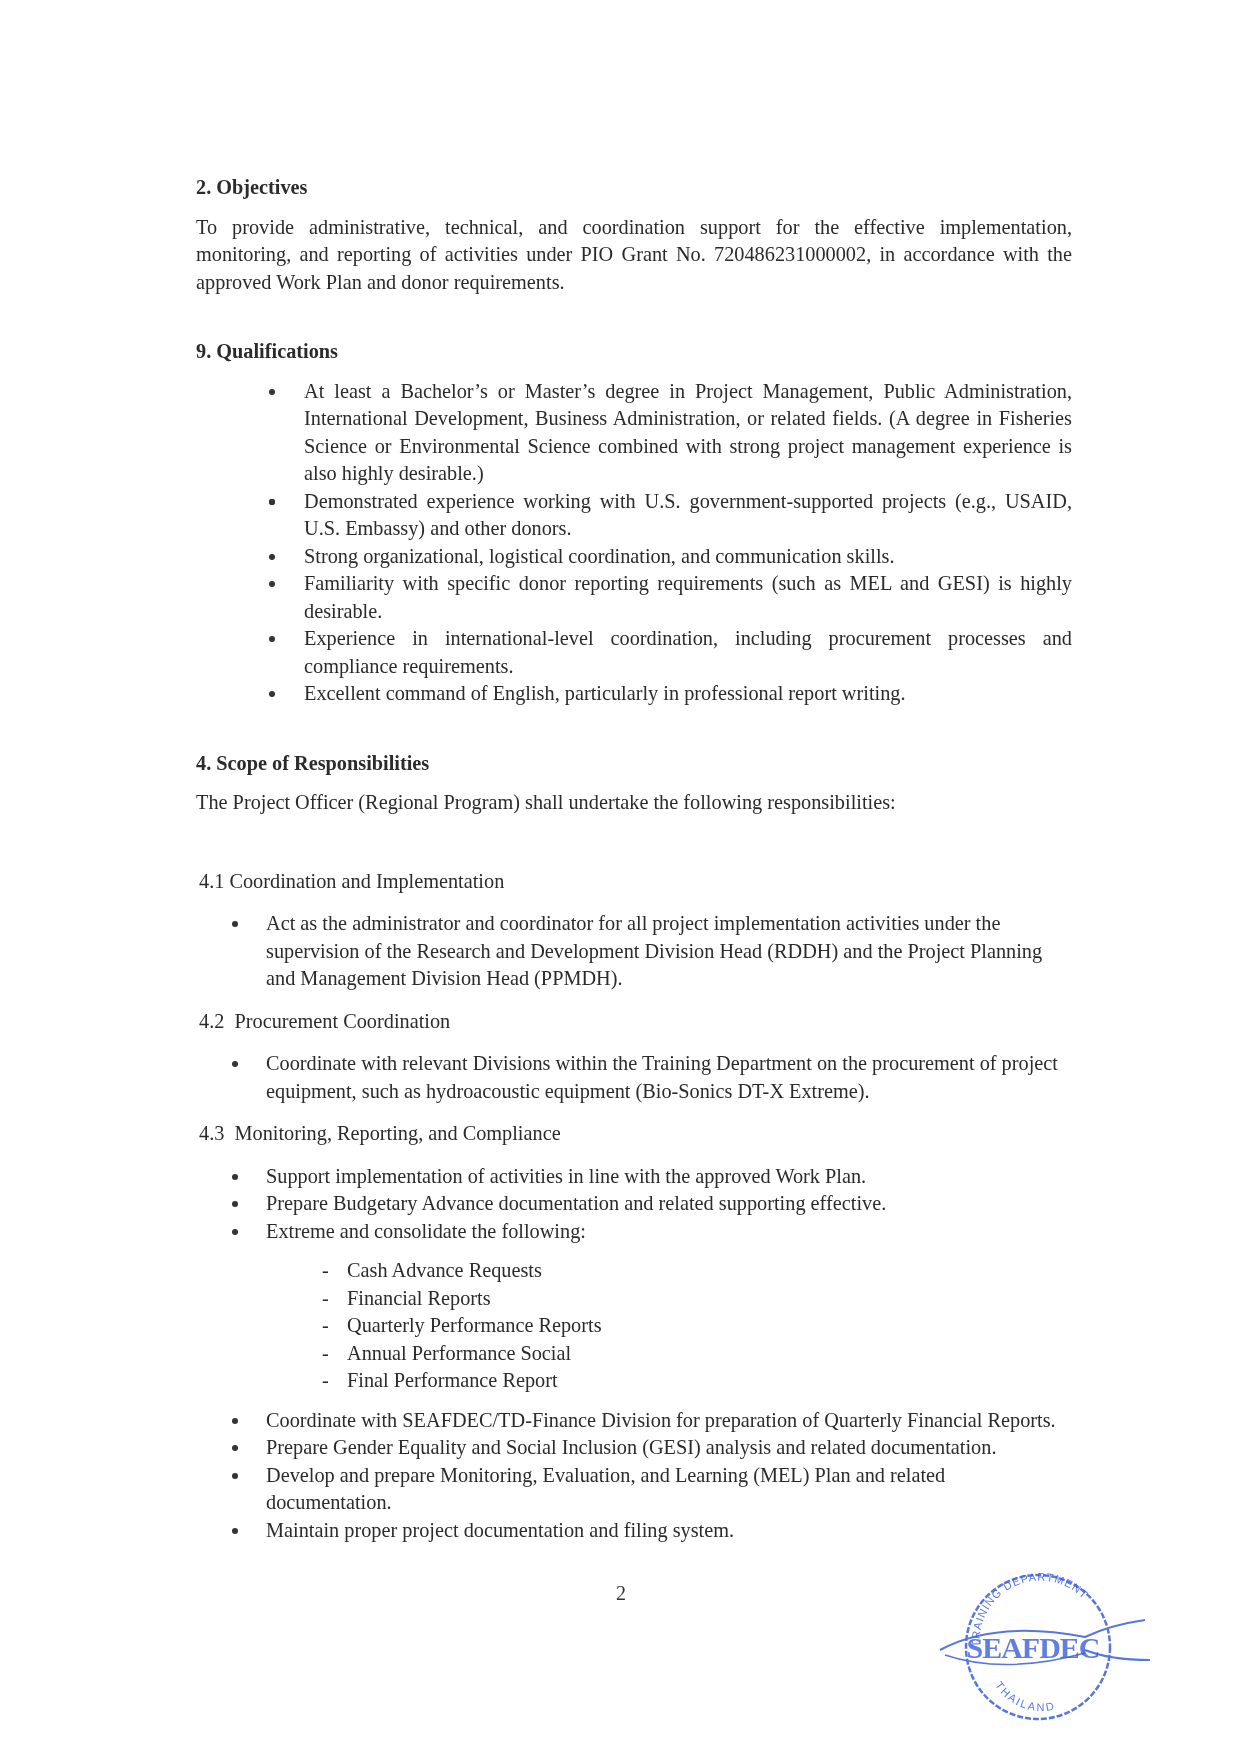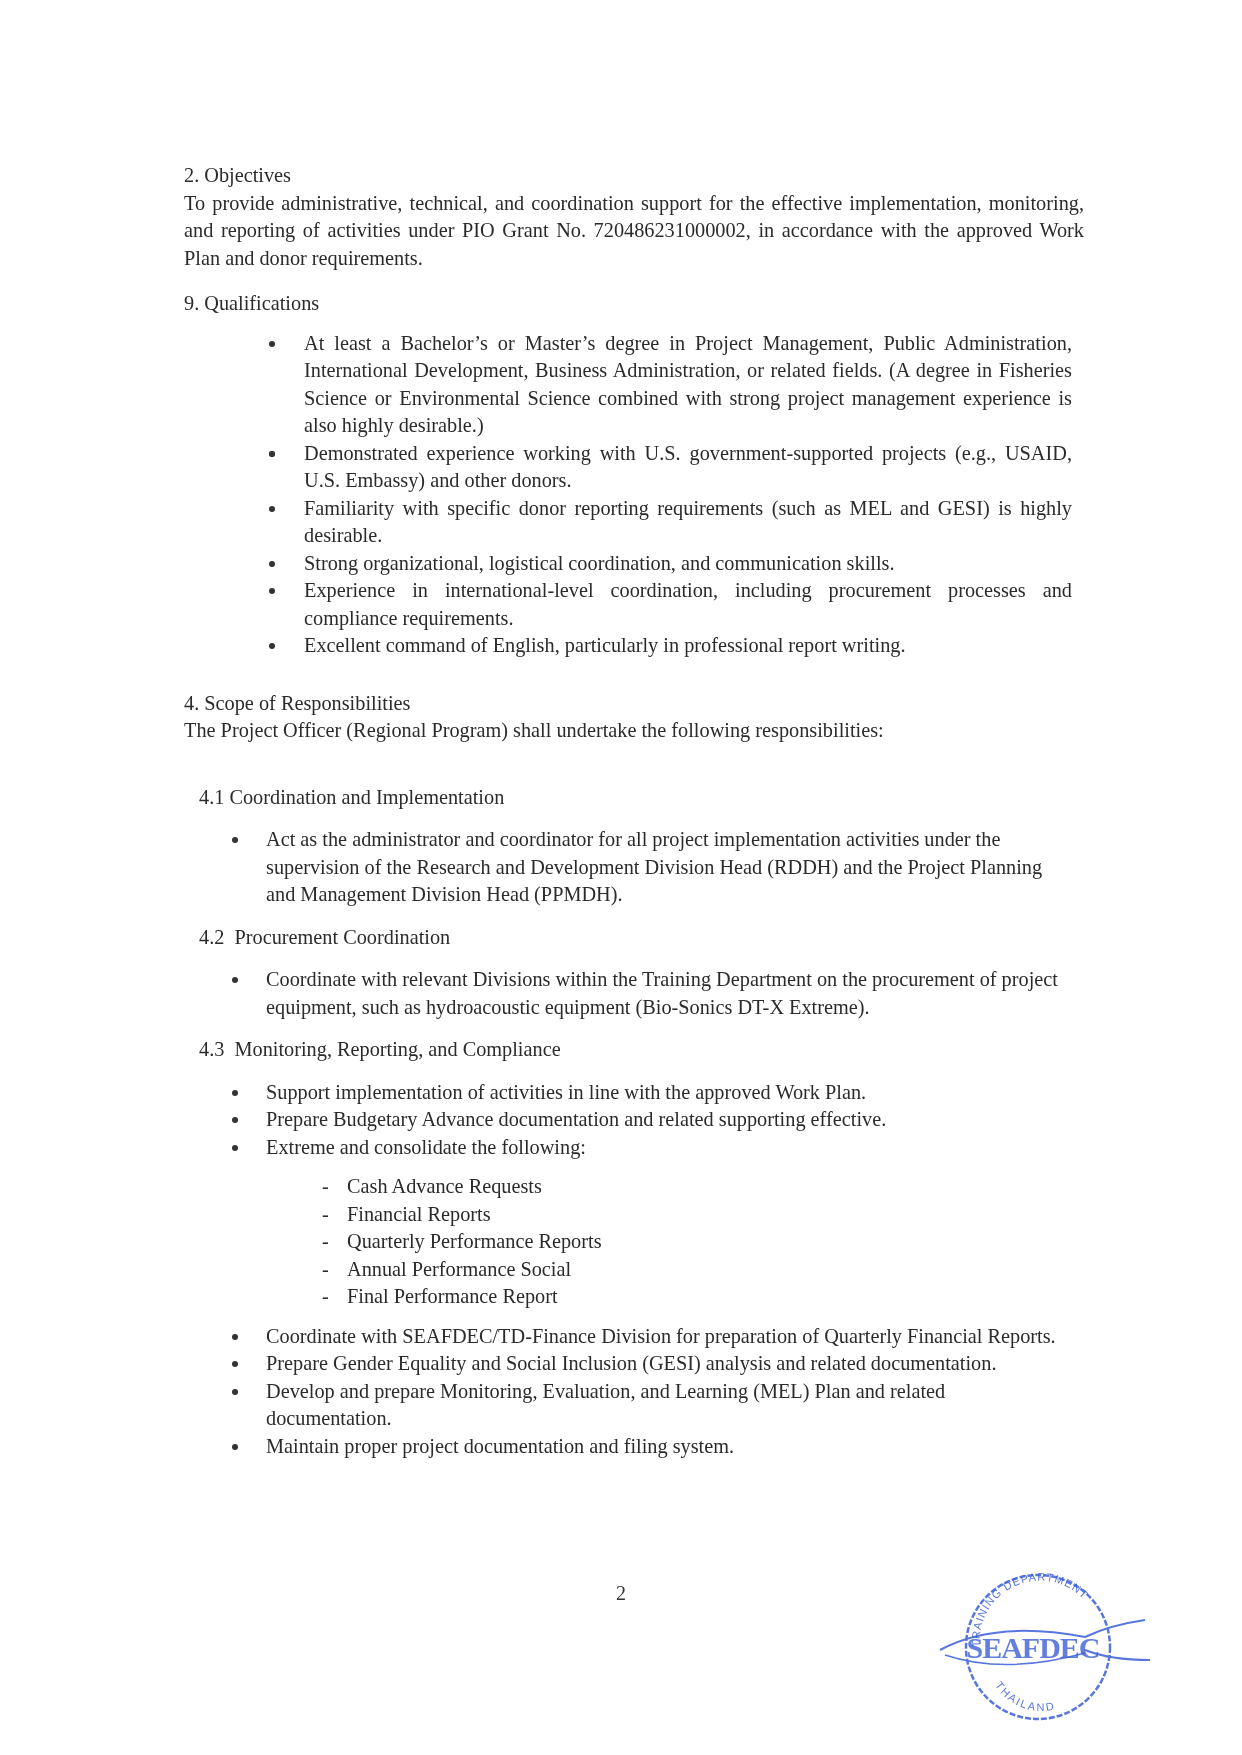--- a/index.html
+++ b/index.html
@@ -1,22 +1,22 @@
 <!DOCTYPE html>
 <html><head>
   <meta charset="utf-8">
   <style>
     html, body { margin: 0; padding: 0; background: #ffffff; }
     body { width: 1242px; height: 1755px; position: relative; overflow: hidden;
       font-family: "Liberation Serif", "DejaVu Serif", serif; color: #2b2b2b; }
     .page { position: absolute; left: 0; top: 0; width: 1242px; height: 1755px; }
     .content { position: absolute; left: 184px; top: 162px; width: 900px;
       font-size: 20.3px; line-height: 27.5px; }
-    .h { font-weight: normal; margin: 0; }
-    .p { margin: 0; text-align: justify; }
+    .h { font-weight: bold; margin: 12px; }
+    .p { margin: 12px; text-align: justify; }
     .gap { height: 18px; }
     .gap-lg { height: 24px; }
     ul.bul { list-style: none; margin: 12px; padding: 0; }
     ul.bul li { position: relative; }
     .q li { padding-left: 108px; text-align: justify; }
     .q li .dot { left: 73px; }
     .r li { padding-left: 70px; }
     .r li .dot { left: 36px; }
     .dot { position: absolute; top: 11px; width: 6px; height: 6px; border-radius: 50%; background: #333; }
     ul.dash { list-style: none; margin: 0; padding: 0; }
@@ -39,22 +39,22 @@
     </section>
 
     <div class="gap"></div>
 
     <section>
       <p class="h">9. Qualifications</p>
       <ul class="bul q">
         <li><span class="dot"></span><span>At least a Bachelor’s or Master’s degree in Project Management, Public Administration, International Development, Business Administration, or related fields. (A degree in Fisheries Science or Environmental Science combined with strong project management experience is also highly desirable.)</span></li>
         <li><span class="dot"></span></li>
         <li><span class="dot"></span><span>Demonstrated experience working with U.S. government-supported projects (e.g., USAID, U.S. Embassy) and other donors.</span></li>
+        <li><span class="dot"></span><span>Strong organizational, logistical coordination, and communication skills.</span></li>
         <li><span class="dot"></span><span>Familiarity with specific donor reporting requirements (such as MEL and GESI) is highly desirable.</span></li>
-        <li><span class="dot"></span><span>Strong organizational, logistical coordination, and communication skills.</span></li>
         <li><span class="dot"></span><span>Experience in international-level coordination, including procurement processes and compliance requirements.</span></li>
         <li><span class="dot"></span><span>Excellent command of English, particularly in professional report writing.</span></li>
       </ul>
     </section>
 
     <div class="gap"></div>
 
     <section>
       <p class="h">4. Scope of Responsibilities</p>
       <p class="p">The Project Officer (Regional Program) shall undertake the following responsibilities:</p>

